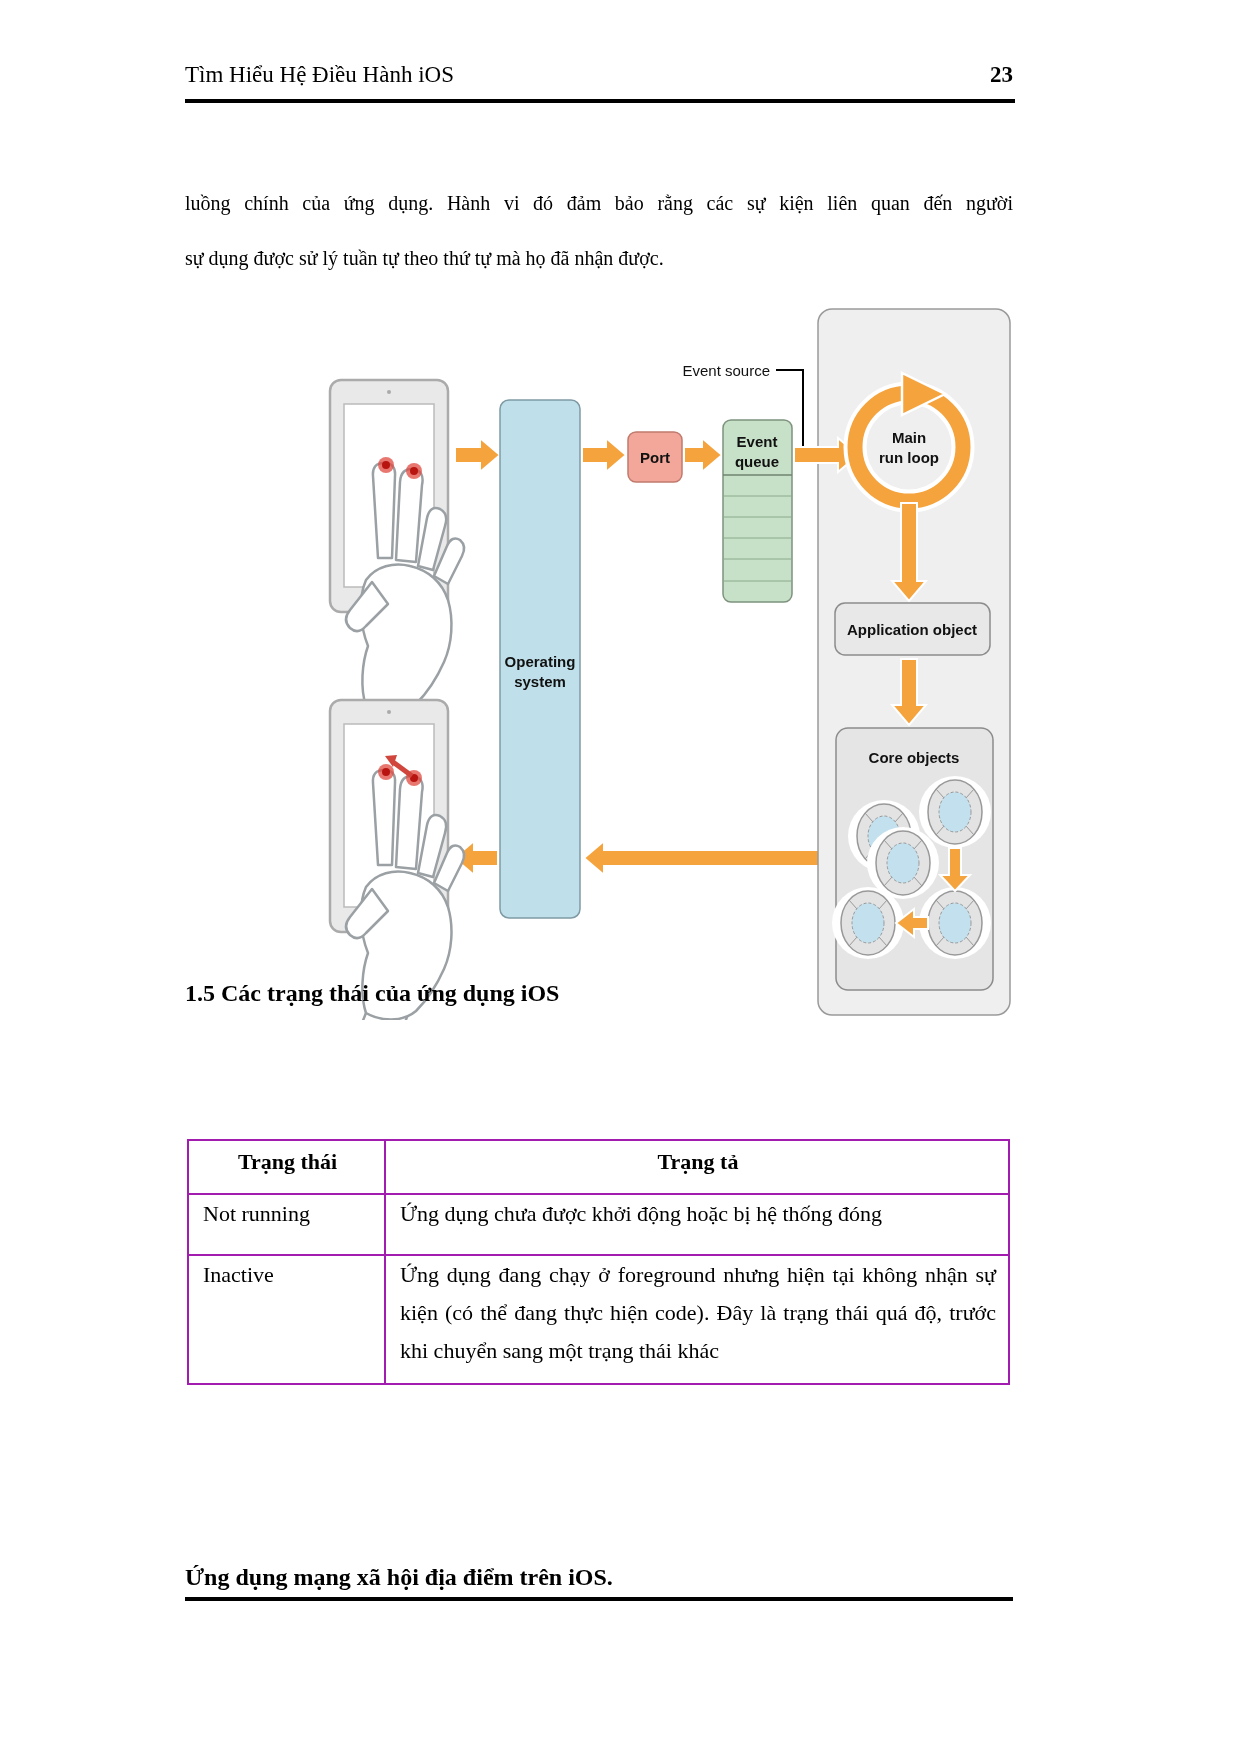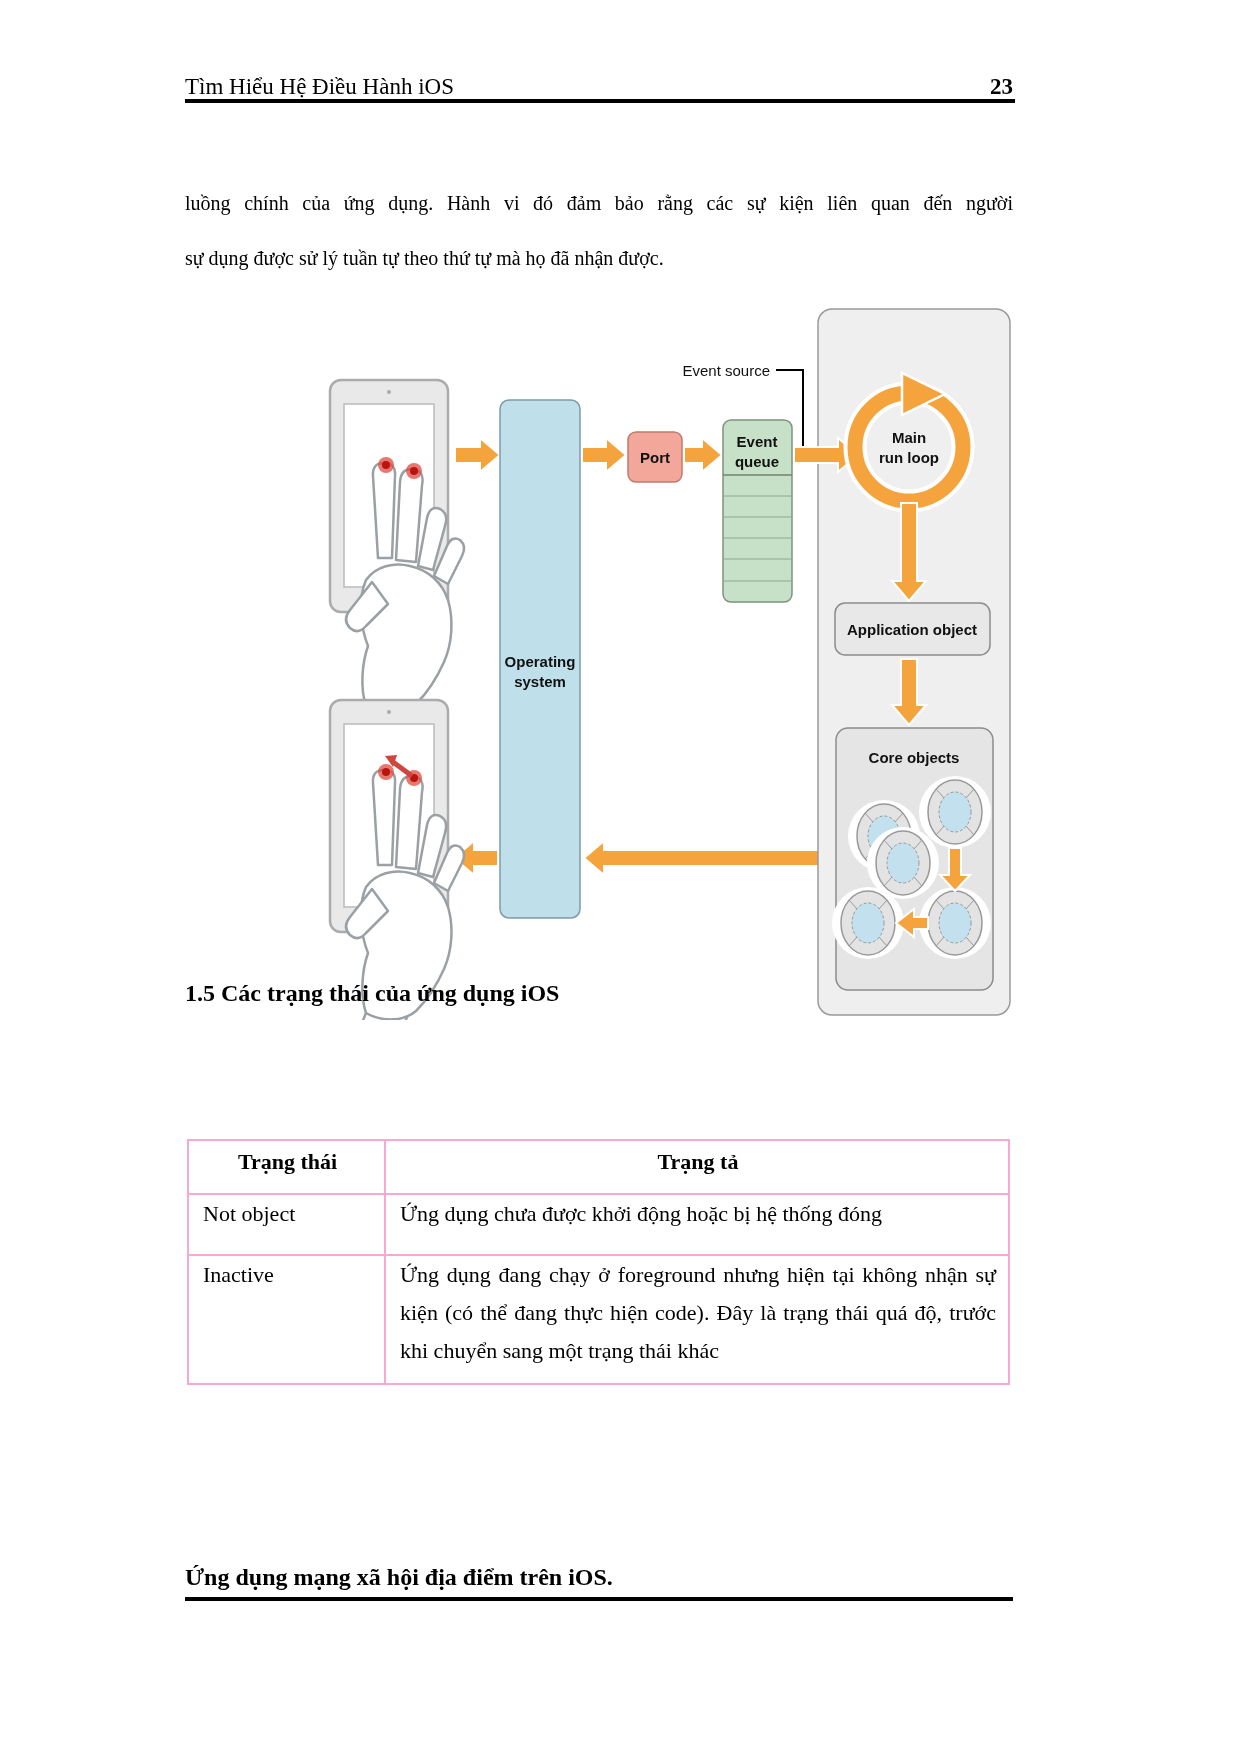--- a/index.html
+++ b/index.html
@@ -2,21 +2,21 @@
 <html><head>
 <meta charset="utf-8">
 <style>
   html,body{margin:0;padding:0;background:#888;}
   .page{
     position:relative;width:1240px;height:1754px;margin:0 auto;
     background:#ffffff;overflow:hidden;
     font-family:"Liberation Serif", serif;color:#000;
   }
   
-  .hdr{position:absolute;left:185px;top:62px;width:828px;display:flex;justify-content:space-between;align-items:baseline;font-size:23px;margin-top:12px;}
+  .hdr{position:absolute;left:185px;top:62px;width:828px;display:flex;justify-content:space-between;align-items:baseline;font-size:23px;}
   .hdr .pgnum{font-weight:bold;}
   .hdr-rule{position:absolute;left:185px;top:99px;width:830px;height:4px;background:#000;}
   
   .para{position:absolute;left:185px;top:176px;width:828px;font-size:20px;line-height:55px;}
   .para .l1{text-align:justify;text-align-last:justify;}
   .para .l2{text-align:left;}
   
   .diagram{position:absolute;left:290px;top:285px;width:730px;height:735px;}
   svg text{font-family:"Liberation Sans", sans-serif;}
   .lbl{font-weight:bold;font-size:15px;fill:#111;text-anchor:middle;}
@@ -24,21 +24,21 @@
   
   .sect{position:absolute;left:185px;top:980px;font-size:24px;font-weight:bold;}
   
   table.states{
     position:absolute;left:187px;top:1139px;width:823px;
     border-collapse:collapse;table-layout:fixed;
     font-size:22px;
   }
   table.states col.c1{width:197px;}
   table.states th,table.states td{
-    border:2px solid #f9a8d4;vertical-align:top;padding:0 12px 8px 14px;
+    border:2px solid #a21caf;vertical-align:top;padding:0 12px 8px 14px;
   }
   table.states th{font-weight:bold;text-align:center;padding-top:8px;}
   tr.hrow{height:54px;}
   tr.r1{height:61px;}
   tr.r2{height:129px;}
   tr.r3{height:129px;}
   td.desc{text-align:justify;line-height:38px;padding-top:8px;}
   td.state{line-height:38px;padding-top:8px;}
   
   .ftr-rule{position:absolute;left:185px;top:1597px;width:828px;height:4px;background:#000;}
@@ -229,21 +229,21 @@
     <colgroup>
         <col class="c1">
         <col>
       </colgroup>
     <tbody>
         <tr class="hrow">
       <th>Trạng thái</th>
       <th>Trạng tả</th>
     </tr>
     <tr class="r1">
-      <td class="state">Not object</td>
+      <td class="state">Not running</td>
       <td class="desc">Ứng dụng chưa được khởi động hoặc bị hệ thống đóng</td>
     </tr>
     <tr class="r2">
       <td class="state">Inactive</td>
       <td class="desc">Ứng dụng đang chạy ở foreground nhưng hiện tại không nhận sự kiện (có thể đang thực hiện code). Đây là trạng thái quá độ, trước khi chuyển sang một trạng thái khác</td>
     </tr>
   </tbody>
     </table>
 
   <div class="ftr-rule"></div>

